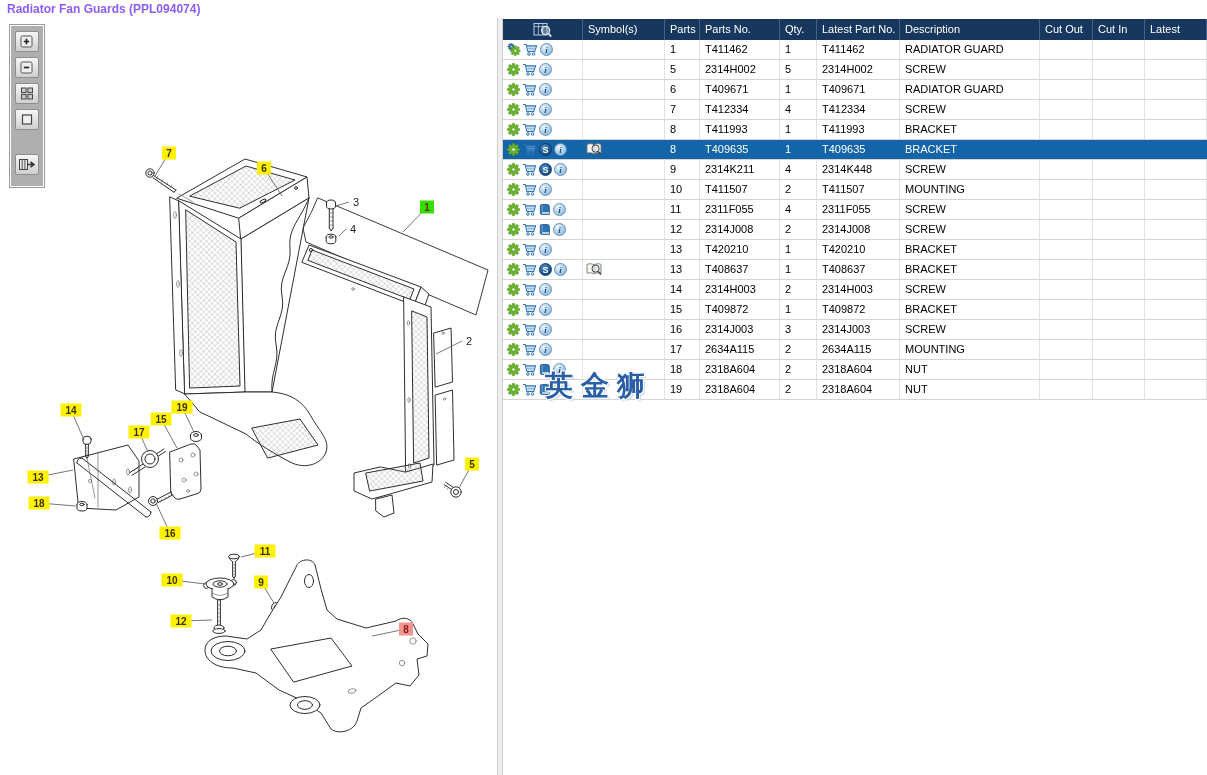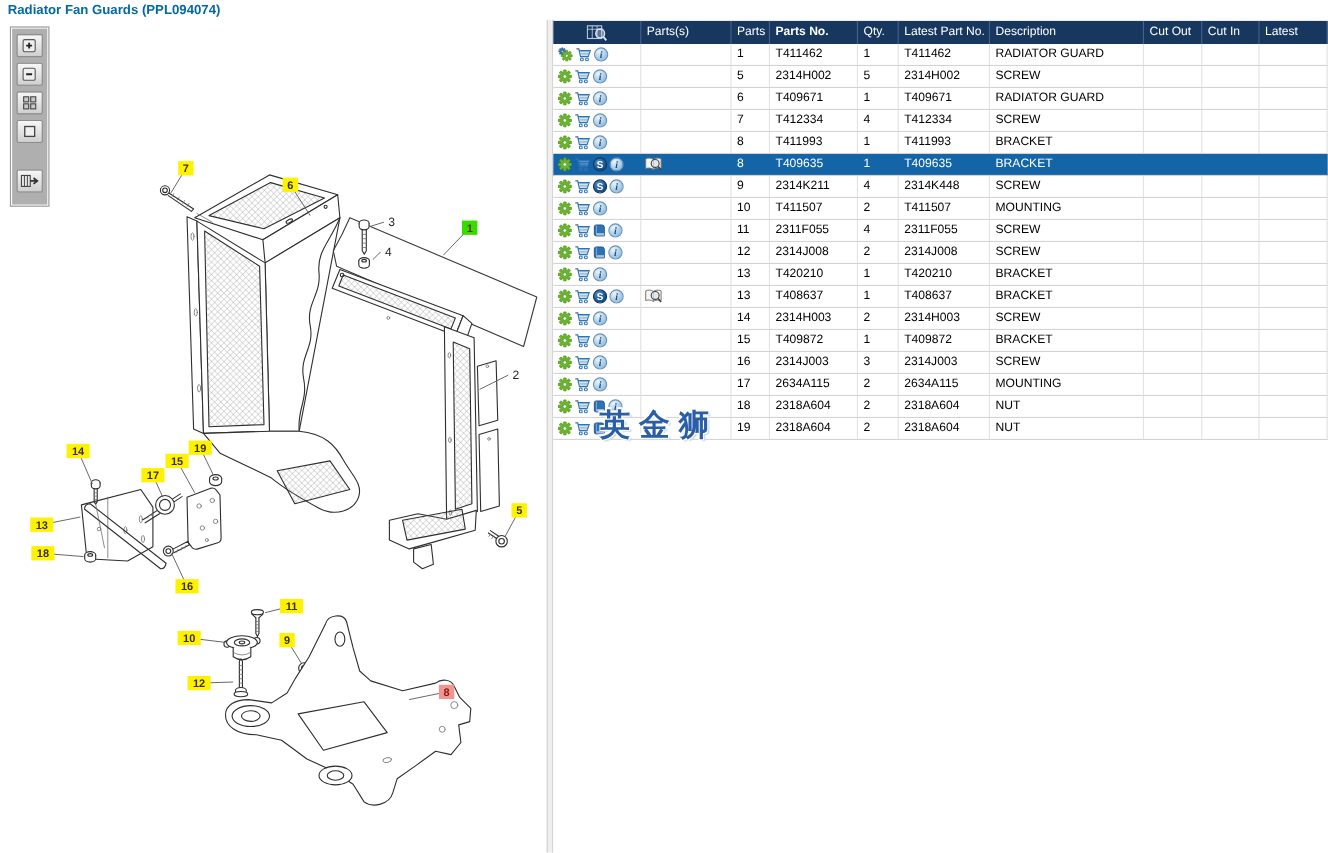--- a/index.html
+++ b/index.html
@@ -2,21 +2,21 @@
 <html style="--header-bg: #17375E; --header-sep: #44618E; --selected-bg: #1464A8;"><head>
 <meta charset="utf-8">
 <style>
   :root{
     --header-bg:#17375E; --header-sep:#44618E; --selected-bg:#1464A8;
     --grid-h:#D4D4D4; --grid-v:#E2E2E2; --accent-blue:#2E74B5; --gear-green:#69B42E;
   }
   *{margin:0;padding:0;box-sizing:border-box;}
   html,body{width:1207px;height:775px;overflow:hidden;background:#fff;
     font-family:"Liberation Sans",sans-serif;}
-  .page-title{position:absolute;left:7px;top:2px;font-size:12px;font-weight:bold;color:#0369a1;}
+  .page-title{position:absolute;left:7px;top:2px;font-size:12px;font-weight:bold;color:#8b5cf6;}
   
   .diagram-panel{position:absolute;left:0;top:18px;width:497px;bottom:0;background:#fff;}
   .divider{position:absolute;left:497px;top:18px;width:6px;bottom:0;background:#EFEFEF;
     border-left:1px solid #CFCFCF;border-right:1px solid #CFCFCF;}
   .toolbar{position:absolute;left:10px;top:7px;width:34px;height:162px;background:#AFAFAF;
     border:1px solid #FFFFFF;outline:1px solid #9a9a9a;padding:5px 4px;z-index:4;}
   .tbtn{width:24px;height:21px;margin-bottom:5px;background:linear-gradient(#F7F7F7,#CFCFCF);
     border:1px solid #8E8E8E;border-radius:2px;display:flex;align-items:center;justify-content:center;cursor:pointer;}
   .tbtn.gap{margin-top:24px;}
   .diagram-svg{position:absolute;left:0;top:0;width:497px;height:757px;}
@@ -332,23 +332,23 @@
 <div class="table-panel">
   <div class="thead" id="thead">
       <div class="th iconcol" style="width: 80px;">
         <svg width="20" height="16" viewBox="0 0 20 16">
     <rect x="1" y="1.5" width="13" height="11.5" fill="none" stroke="#B9CCE4" stroke-width="1"></rect>
     <path d="M1,4.6 h13 M5.4,1.5 v11.5 M9.8,1.5 v11.5" stroke="#B9CCE4" stroke-width="0.8"></path>
     <circle cx="12.6" cy="8.4" r="4" fill="rgba(225,236,248,0.35)" stroke="#DDE8F4" stroke-width="1.3"></circle>
     <line x1="15.4" y1="11.4" x2="18.2" y2="14.6" stroke="#DDE8F4" stroke-width="1.7"></line>
   </svg>
       </div>
-      <div class="th" style="width: 82px;">Parts(s)</div>
+      <div class="th" style="width: 82px;">Symbol(s)</div>
       <div class="th" style="width: 35px;">Parts</div>
-      <div class="th" style="width: 80px; font-weight: bold;">Parts No.</div>
+      <div class="th" style="width: 80px;">Parts No.</div>
       <div class="th" style="width: 37px;">Qty.</div>
       <div class="th" style="width: 83px;">Latest Part No.</div>
       <div class="th" style="width: 140px;">Description</div>
       <div class="th" style="width: 53px;">Cut Out</div>
       <div class="th" style="width: 52px;">Cut In</div>
       <div class="th" style="width: 62px;">Latest</div>
     </div>
   <div id="tbody">
       <div class="tr">
         <div class="td col-actions" style="width: 80px;">

